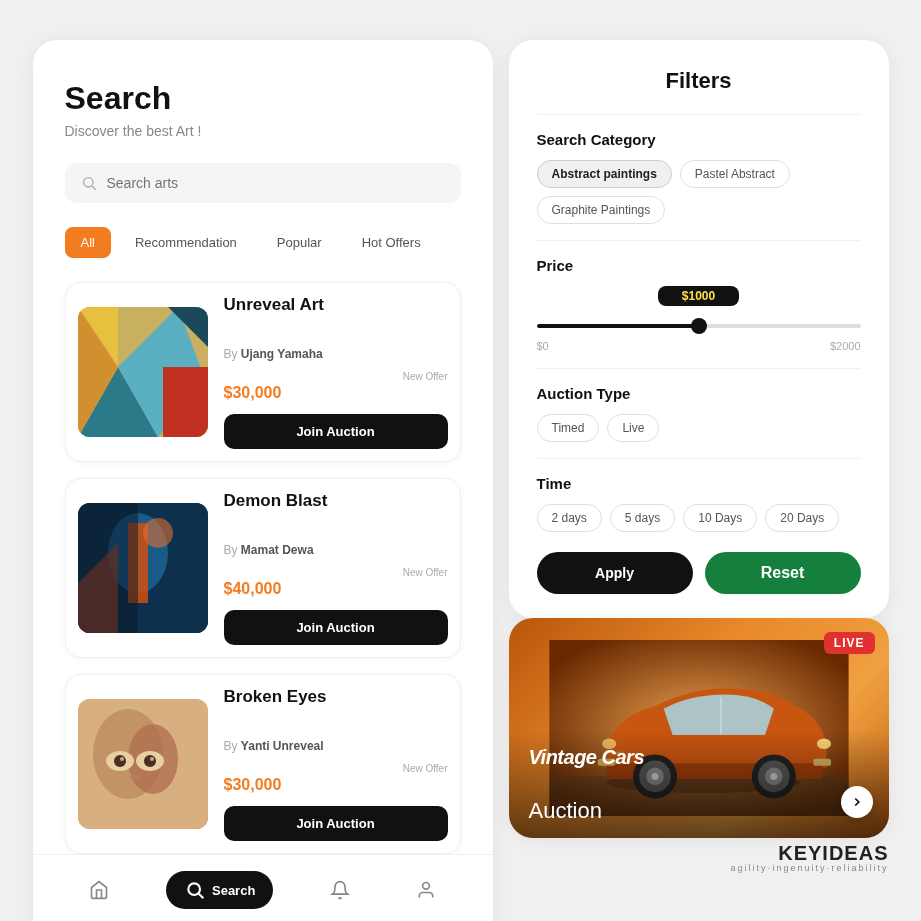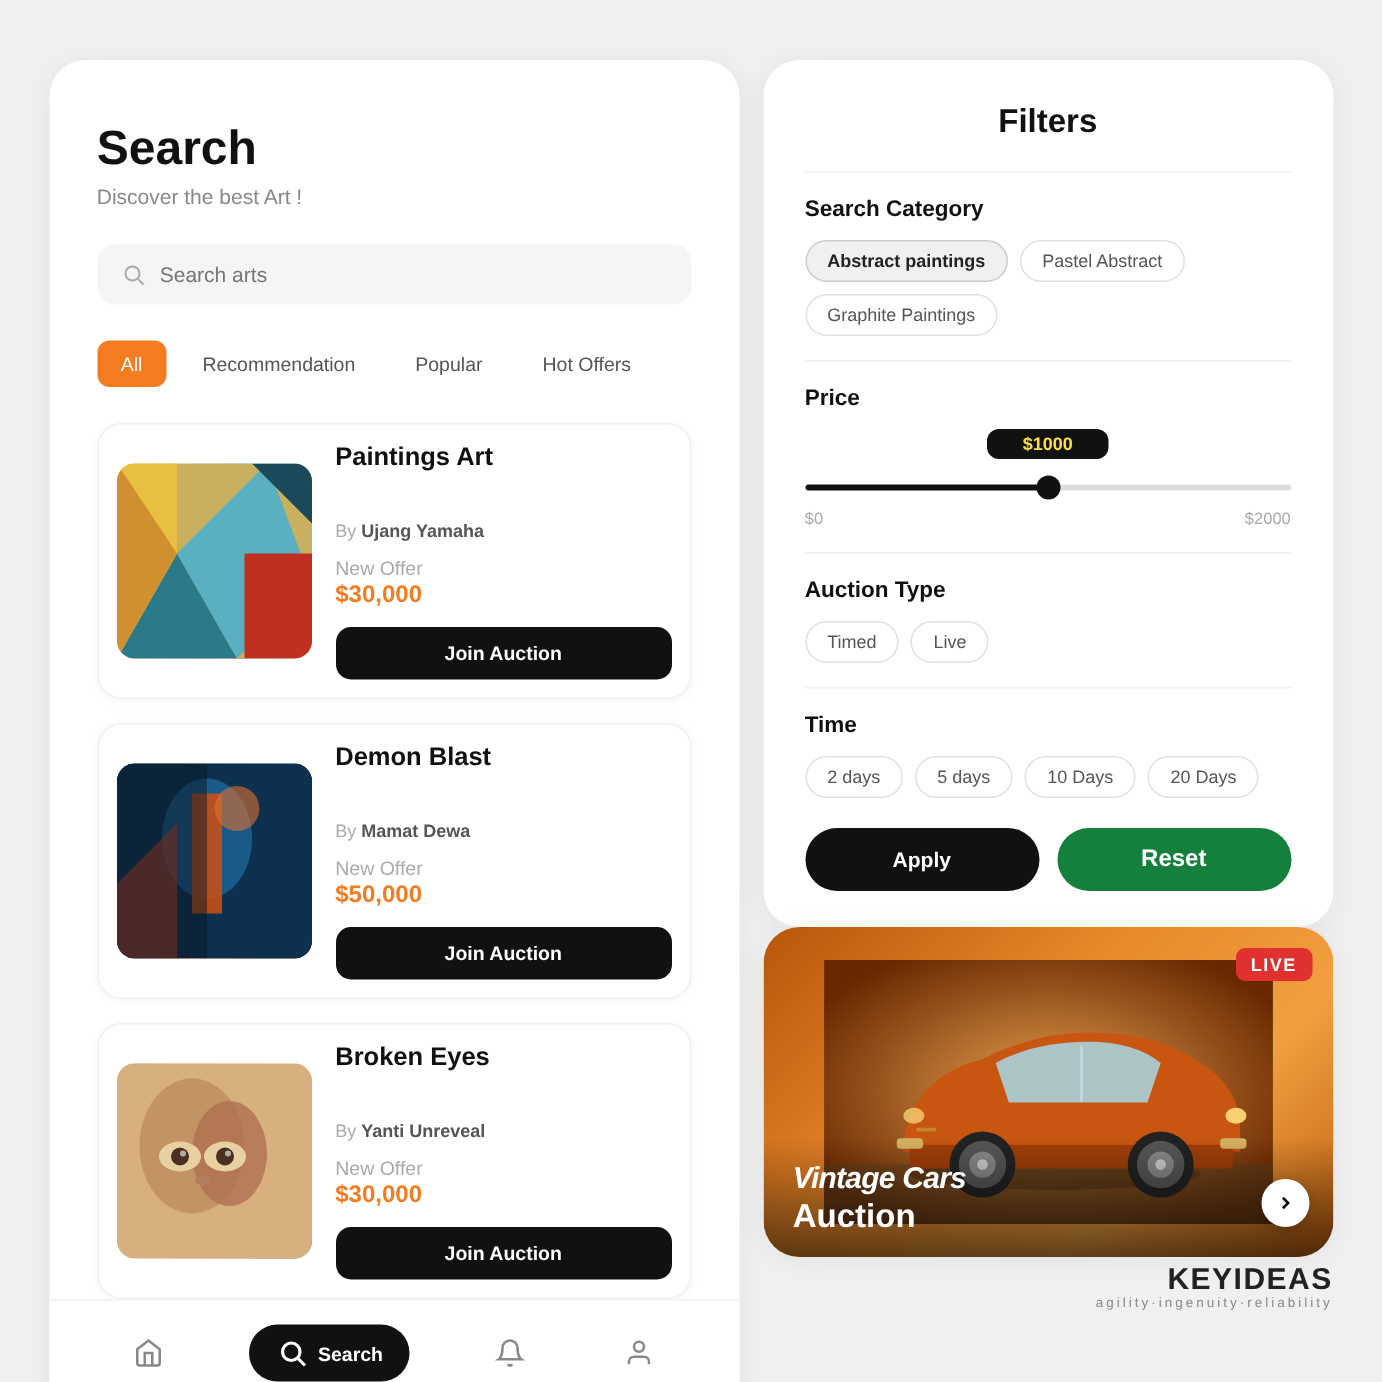--- a/index.html
+++ b/index.html
@@ -145,23 +145,24 @@
     }
     .art-author span {
       font-weight: 400;
       color: #aaa;
     }
     .art-author b {
       color: #555;
       font-weight: 600;
     }
     .new-offer-label {
-      font-size: 13px;
+      font-size: 10px;
       color: #aaa;
       margin-bottom: 2px;
+      text-align: right;
     }
     .art-price {
       font-size: 16px;
       font-weight: 700;
       color: #f47c20;
       margin-bottom: 12px;
     }
     .join-btn {
       background: #111;
       color: #fff;
@@ -379,21 +380,22 @@
       color: #fff;
     }
     .live-card-title-main {
       font-size: 20px;
       font-weight: 700;
       font-style: italic;
       letter-spacing: -0.5px;
     }
     .live-card-title-sub {
       font-size: 22px;
-      font-weight: 700;
+      font-weight: 400;
+      margin-top: 29px;
     }
     .live-next-btn {
       position: absolute;
       right: 16px;
       bottom: 20px;
       width: 32px;
       height: 32px;
       background: #fff;
       border-radius: 50%;
       display: flex;
@@ -458,21 +460,21 @@
               <rect width="130" height="130" fill="#c8b060"></rect>
               <polygon points="0,130 40,60 80,130" fill="#2a7a8a"></polygon>
               <polygon points="40,60 100,0 130,80 80,130" fill="#5ab0c0"></polygon>
               <polygon points="0,0 40,0 40,60 0,130" fill="#e8c040"></polygon>
               <polygon points="90,0 130,0 130,40" fill="#1a4a5a"></polygon>
               <polygon points="0,0 40,60 0,130" fill="#d09030"></polygon>
               <rect x="85" y="60" width="45" height="70" fill="#c03020"></rect>
             </svg>
           </div>
           <div class="art-info">
-            <div class="art-name">Paintings  Art</div>
+            <div class="art-name">Unreveal  Art</div>
             <div class="art-author">
               <span>By</span> <b>Ujang Yamaha</b>
             </div>
             <div class="new-offer-label">New Offer</div>
             <div class="art-price">$30,000</div>
             <button class="join-btn">Join Auction</button>
           </div>
         </div>
 
         <div class="art-card">
@@ -486,21 +488,21 @@
               <circle cx="80" cy="30" r="15" fill="#e07030" opacity="0.6"></circle>
               <rect x="0" y="0" width="60" height="130" fill="#0a1825" opacity="0.5"></rect>
             </svg>
           </div>
           <div class="art-info">
             <div class="art-name">Demon Blast</div>
             <div class="art-author">
               <span>By</span> <b>Mamat Dewa</b>
             </div>
             <div class="new-offer-label">New Offer</div>
-            <div class="art-price">$50,000</div>
+            <div class="art-price">$40,000</div>
             <button class="join-btn">Join Auction</button>
           </div>
         </div>
 
         <div class="art-card">
           <div class="art-thumbnail art-thumb-3">
             <svg width="130" height="130" viewBox="0 0 130 130" xmlns="http://www.w3.org/2000/svg">
               <rect width="130" height="130" fill="#d8b080"></rect>
               <ellipse cx="50" cy="55" rx="35" ry="45" fill="#c09060" opacity="0.9"></ellipse>
               <ellipse cx="75" cy="60" rx="25" ry="35" fill="#b07050" opacity="0.8"></ellipse>

